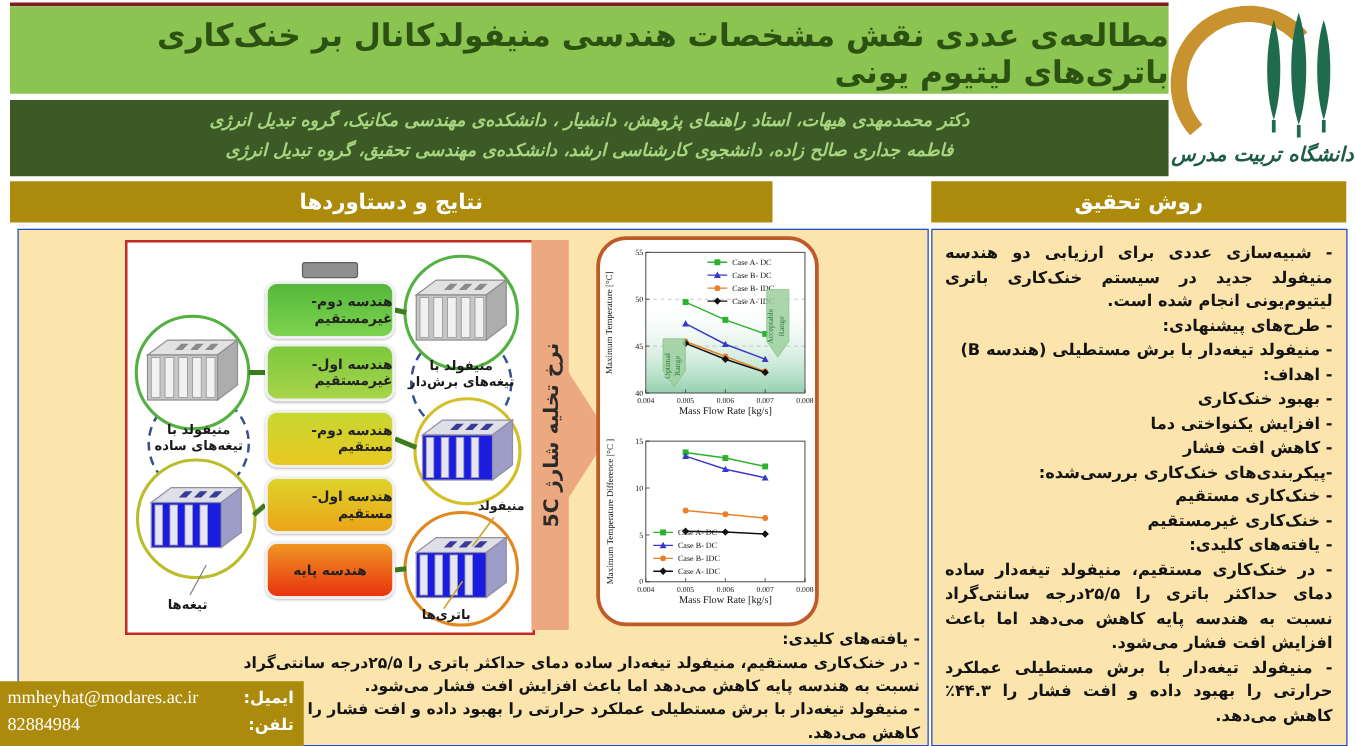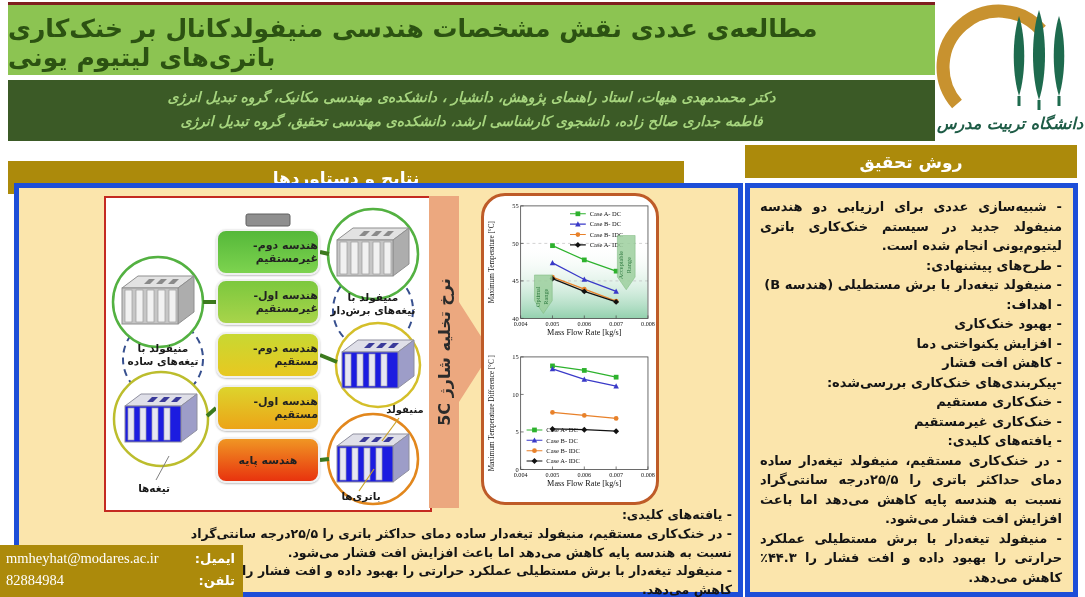--- a/index.html
+++ b/index.html
@@ -3,35 +3,35 @@
 <meta charset="utf-8">
 <style>
   html,body{margin:0;padding:0;background:#ffffff;}
   .poster{position:relative;width:1085px;height:597px;background:#ffffff;overflow:hidden;
           font-family:"DejaVu Sans",sans-serif;}
   .abs{position:absolute;}
 
   
   .top-line{left:8px;top:2px;width:927px;height:3px;background:#7e1f1f;}
   .title-band{left:8px;top:5px;width:927px;height:70px;background:#8cc452;}
-  .title-text{direction:rtl;text-align:left;padding-top:9px;font-size:25px;font-weight:bold;color:#2c5212;}
+  .title-text{direction:rtl;text-align:right;padding-top:9px;font-size:25px;font-weight:bold;color:#2c5212;}
   .author-band{left:8px;top:80px;width:927px;height:61px;background:#3b5a26;}
   .author-line{direction:rtl;text-align:center;color:#a6d57e;font-size:14px;font-weight:bold;font-style:italic;}
   .author-line.a1{margin-top:9px;}
   .author-line.a2{margin-top:8px;}
   .logo-area{left:935px;top:0;width:150px;height:145px;background:#ffffff;}
 
   
   .sec-header{height:33px;background:#ac8a0b;color:#ffffff;font-weight:bold;font-size:17px;
               display:flex;align-items:center;justify-content:center;direction:rtl;}
-  .sec-header.left{left:8px;top:161px;width:676px;text-align:center;}
+  .sec-header.left{left:8px;top:145px;width:610px;text-align:center;}
   .sec-header.right{left:745px;top:145px;width:332px;}
 
   
-  .content{background:#fbe5ac;border:5px solid #1d4ed8;box-sizing:border-box;}
+  .content{background:#fbe5ac;border:1px solid #1d4ed8;box-sizing:border-box;}
   .content.left{left:14px;top:183px;width:729px;height:414px;padding-left:16px;}
   .content.right{left:745px;top:183px;width:333px;height:414px;}
 
   .method-text{direction:rtl;text-align:justify;padding:9px 11px 0 10px;font-size:13px;font-weight:700;
                color:#141414;line-height:1.5;}
   .method-text div{margin:0;}
 
   
   .diagram-box{left:85px;top:8px;width:324px;height:312px;background:#ffffff;border:2px solid #c42a21;box-sizing:content-box;}
   .diagram-svg{position:absolute;left:0;top:0;width:324px;height:312px;}

